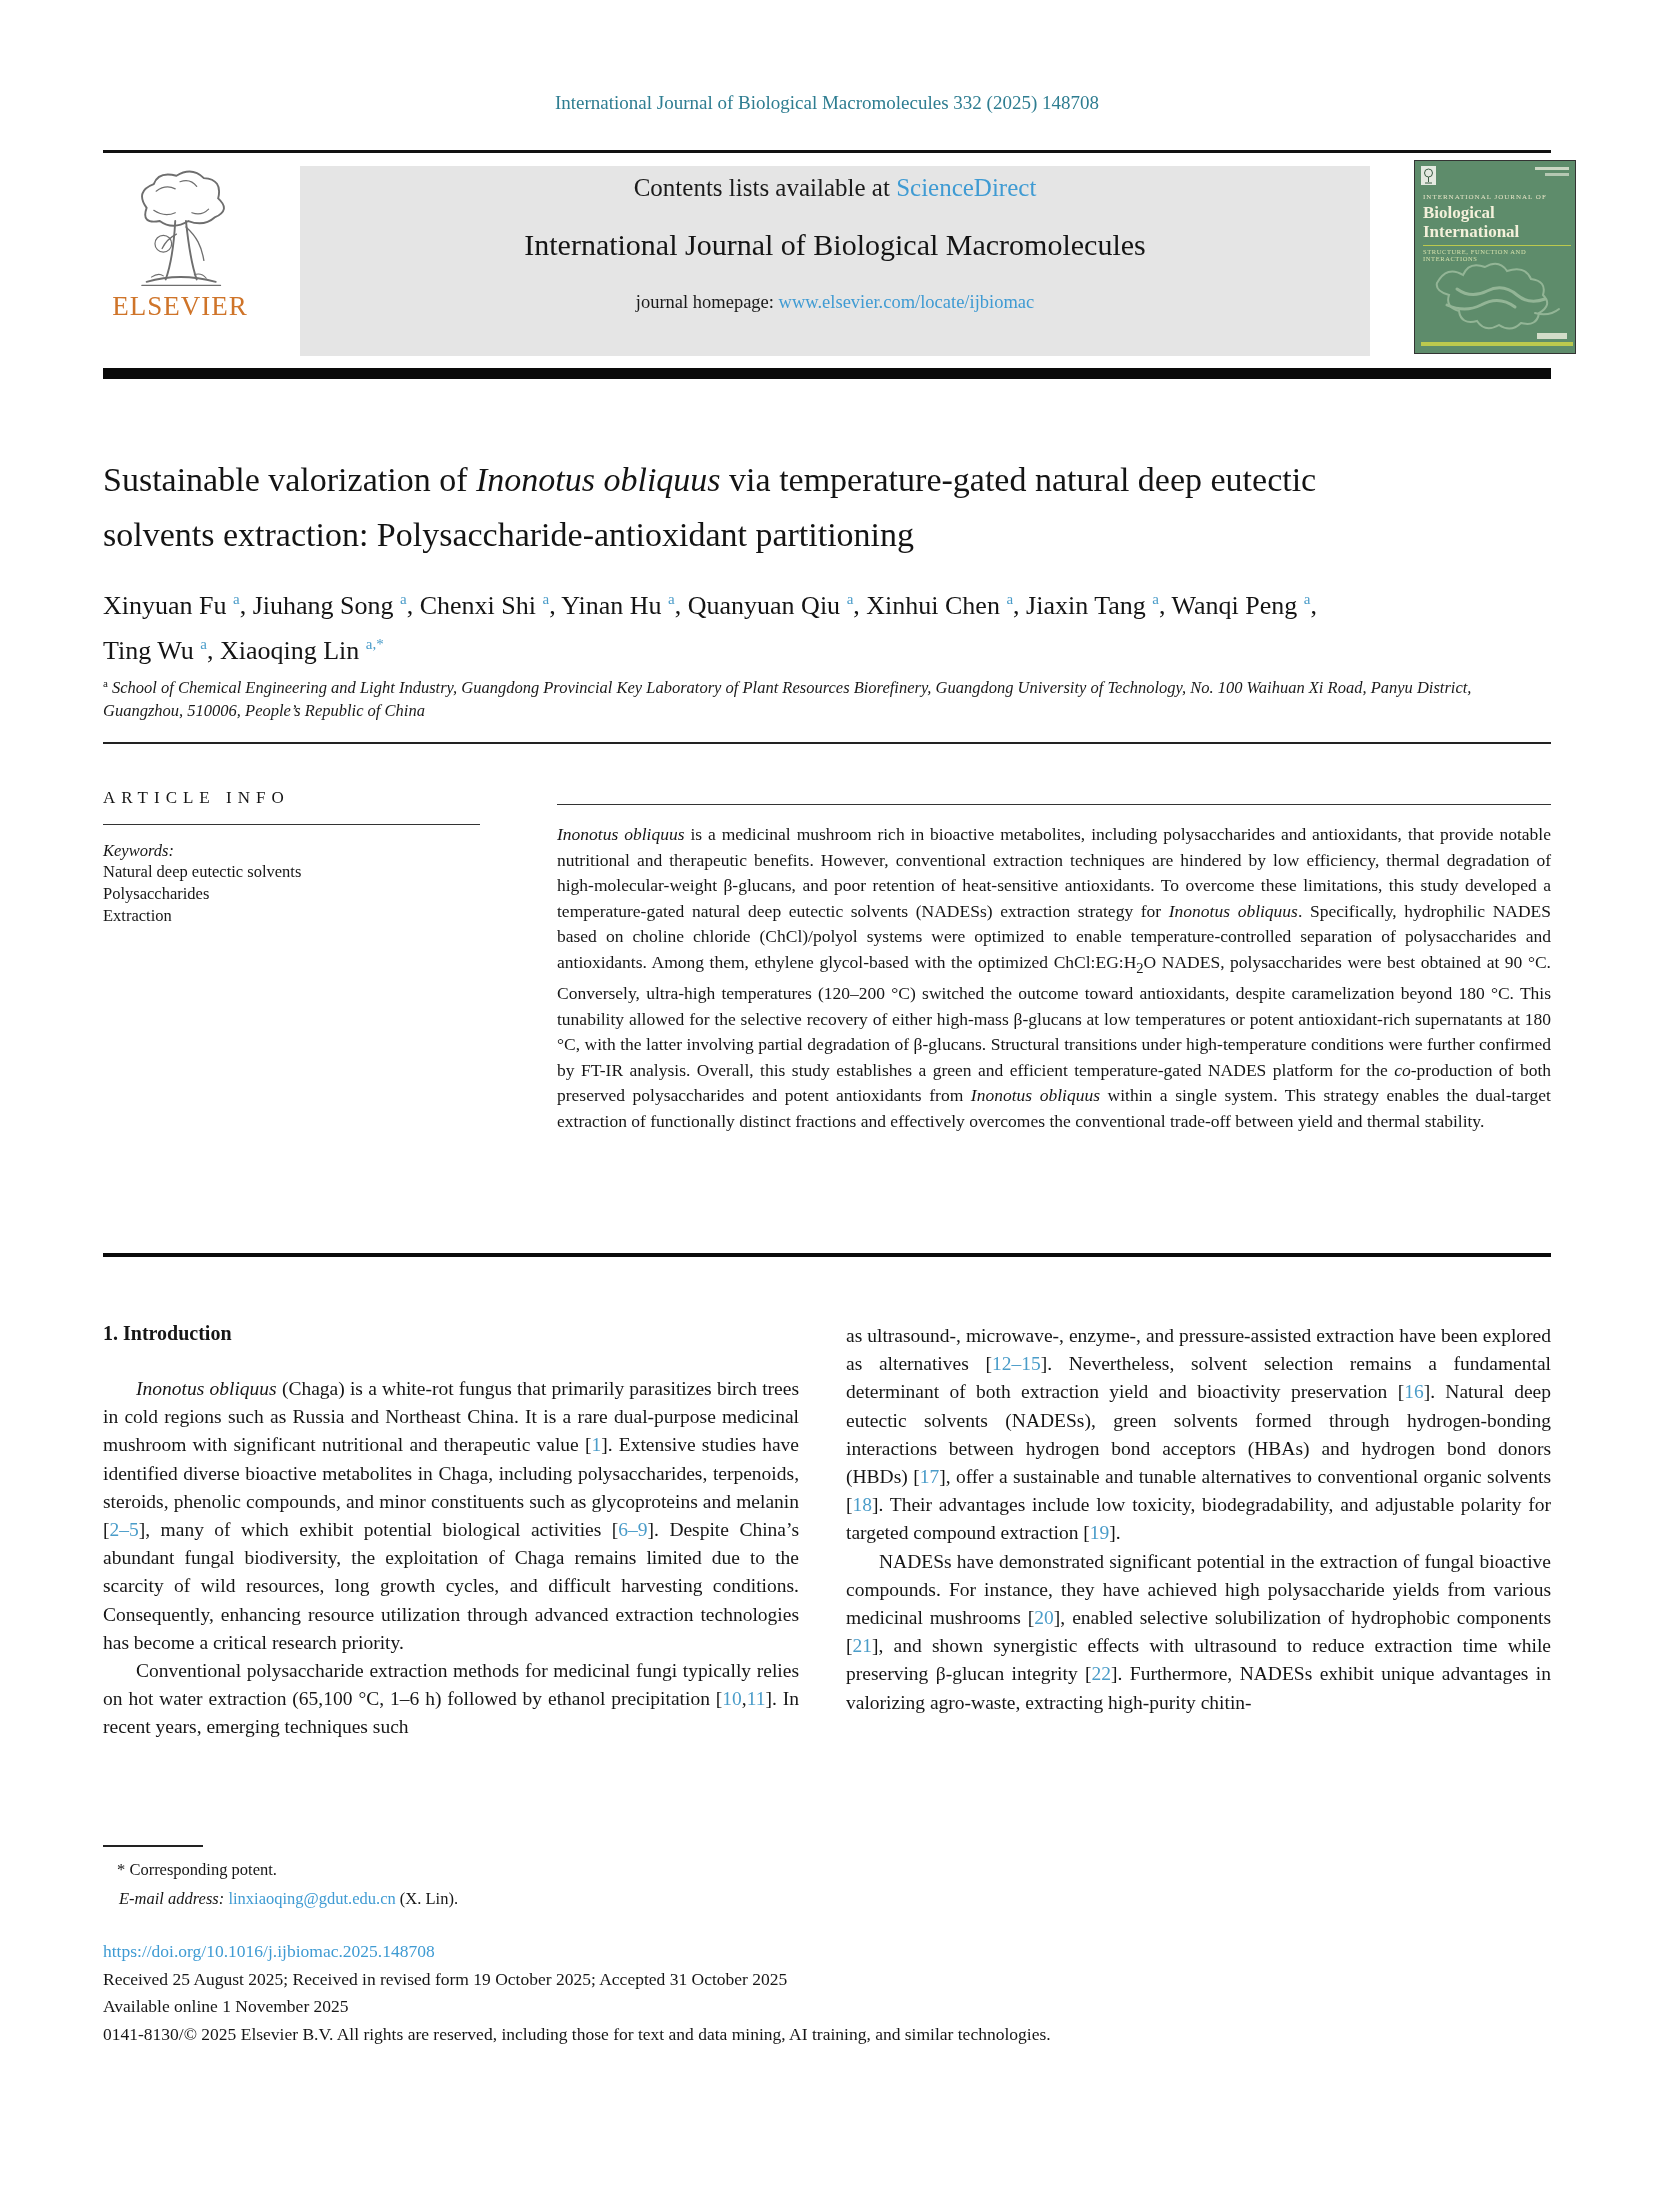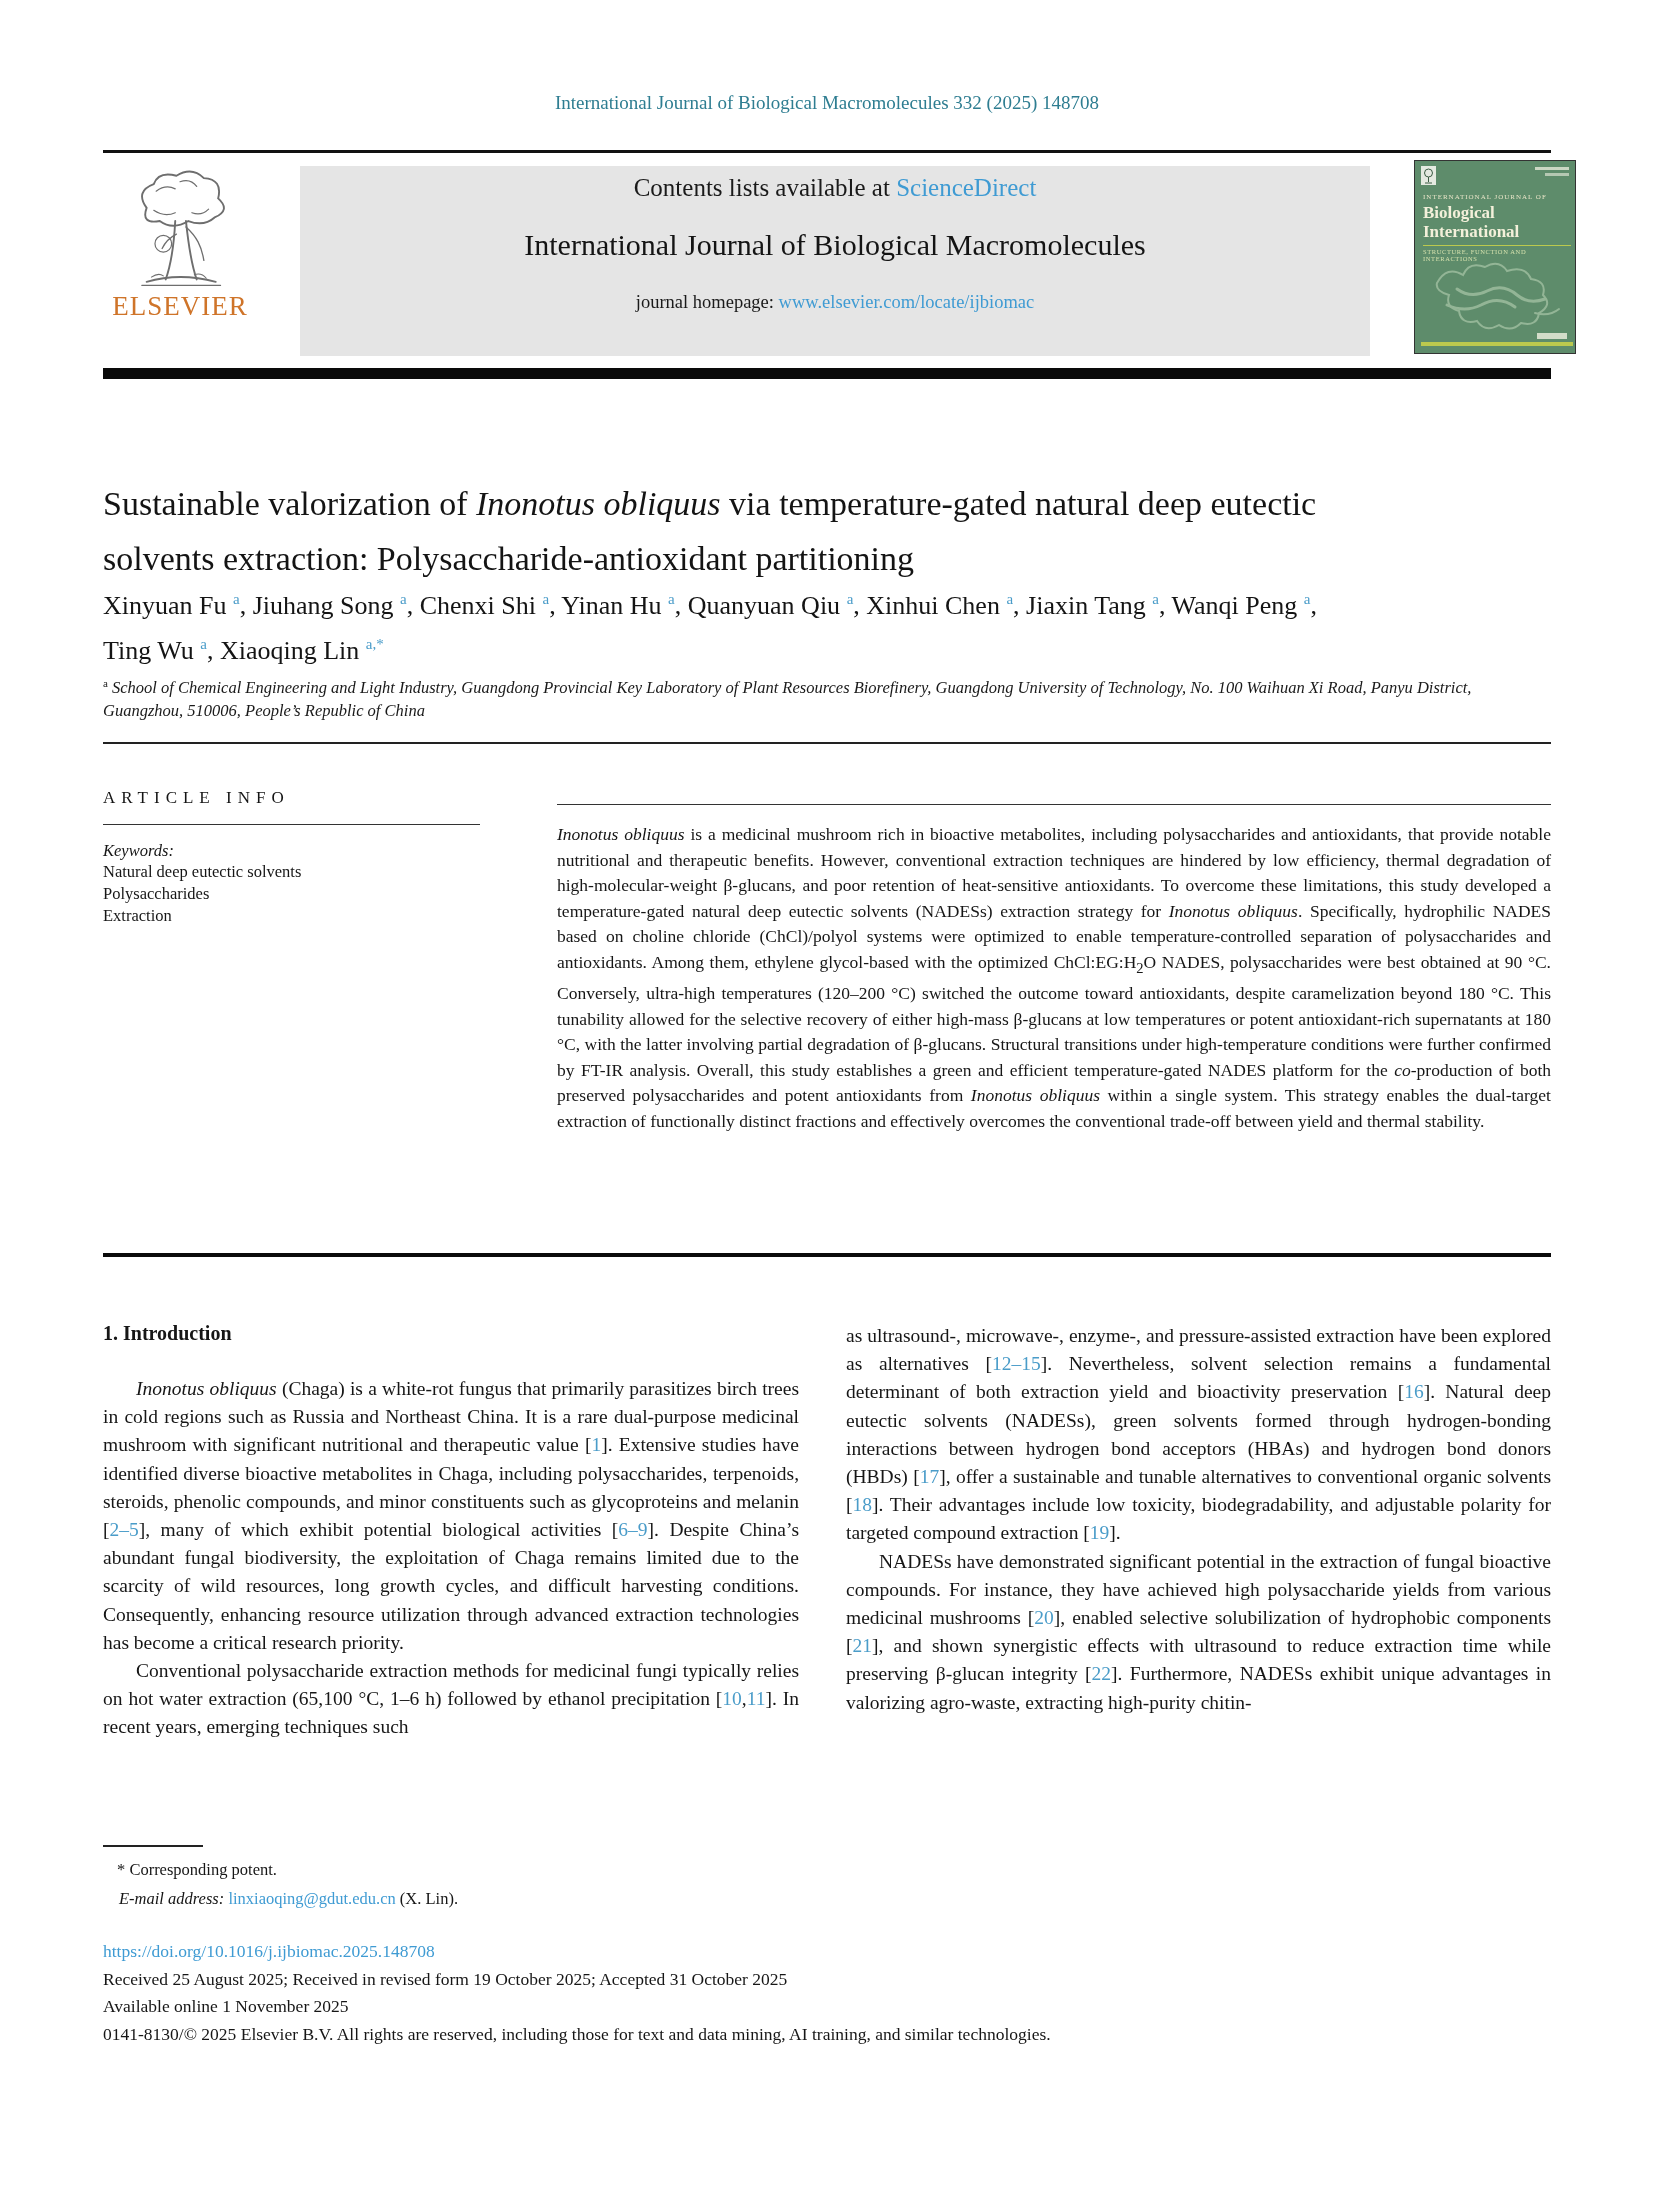--- a/index.html
+++ b/index.html
@@ -34,21 +34,21 @@
   .cover-vol{position:absolute;top:6px;right:6px;width:34px;height:3px;background:rgba(240,240,225,.75);}
   .cover-vol2{position:absolute;top:12px;right:6px;width:24px;height:3px;background:rgba(240,240,225,.6);}
   .cover-kicker{position:absolute;top:32px;left:8px;font-size:7px;letter-spacing:1px;color:#e9e5c8;}
   .cover-title{position:absolute;top:42px;left:8px;font-size:17px;line-height:19px;font-weight:bold;color:#f3f0da;}
   .cover-sub{position:absolute;top:84px;left:8px;font-size:6.5px;letter-spacing:.6px;color:#d4e0ac;border-top:1px solid #bcc94e;padding-top:2px;width:148px;}
   .cover-mol{position:absolute;top:92px;left:2px;}
   .cover-label{position:absolute;bottom:14px;right:8px;width:30px;height:6px;background:rgba(240,240,225,.8);}
   .cover-footbar{position:absolute;bottom:7px;left:6px;width:152px;height:4px;background:#bcc94e;}
 
   
-  .art-title{top:476px;left:103px;width:1240px;font-size:34px;line-height:55px;color:#141414;}
+  .art-title{top:452px;left:103px;width:1240px;font-size:34px;line-height:55px;color:#141414;}
   .authors{top:583px;left:103px;width:1240px;font-size:26px;line-height:45px;color:#141414;}
   .authors sup{font-size:15px;color:#4a9cc9;}
   .affiliation{top:676px;left:103px;width:1448px;font-size:16.5px;line-height:23px;color:#1a1a1a;}
   .affiliation sup{font-size:11px;}
   .it{font-style:italic;}
 
   
   .colhead{font-size:17px;letter-spacing:6px;color:#141414;}
   .colrule{height:1px;background:#333;margin-top:16px;}
   .info-col{top:788px;left:103px;width:377px;}

